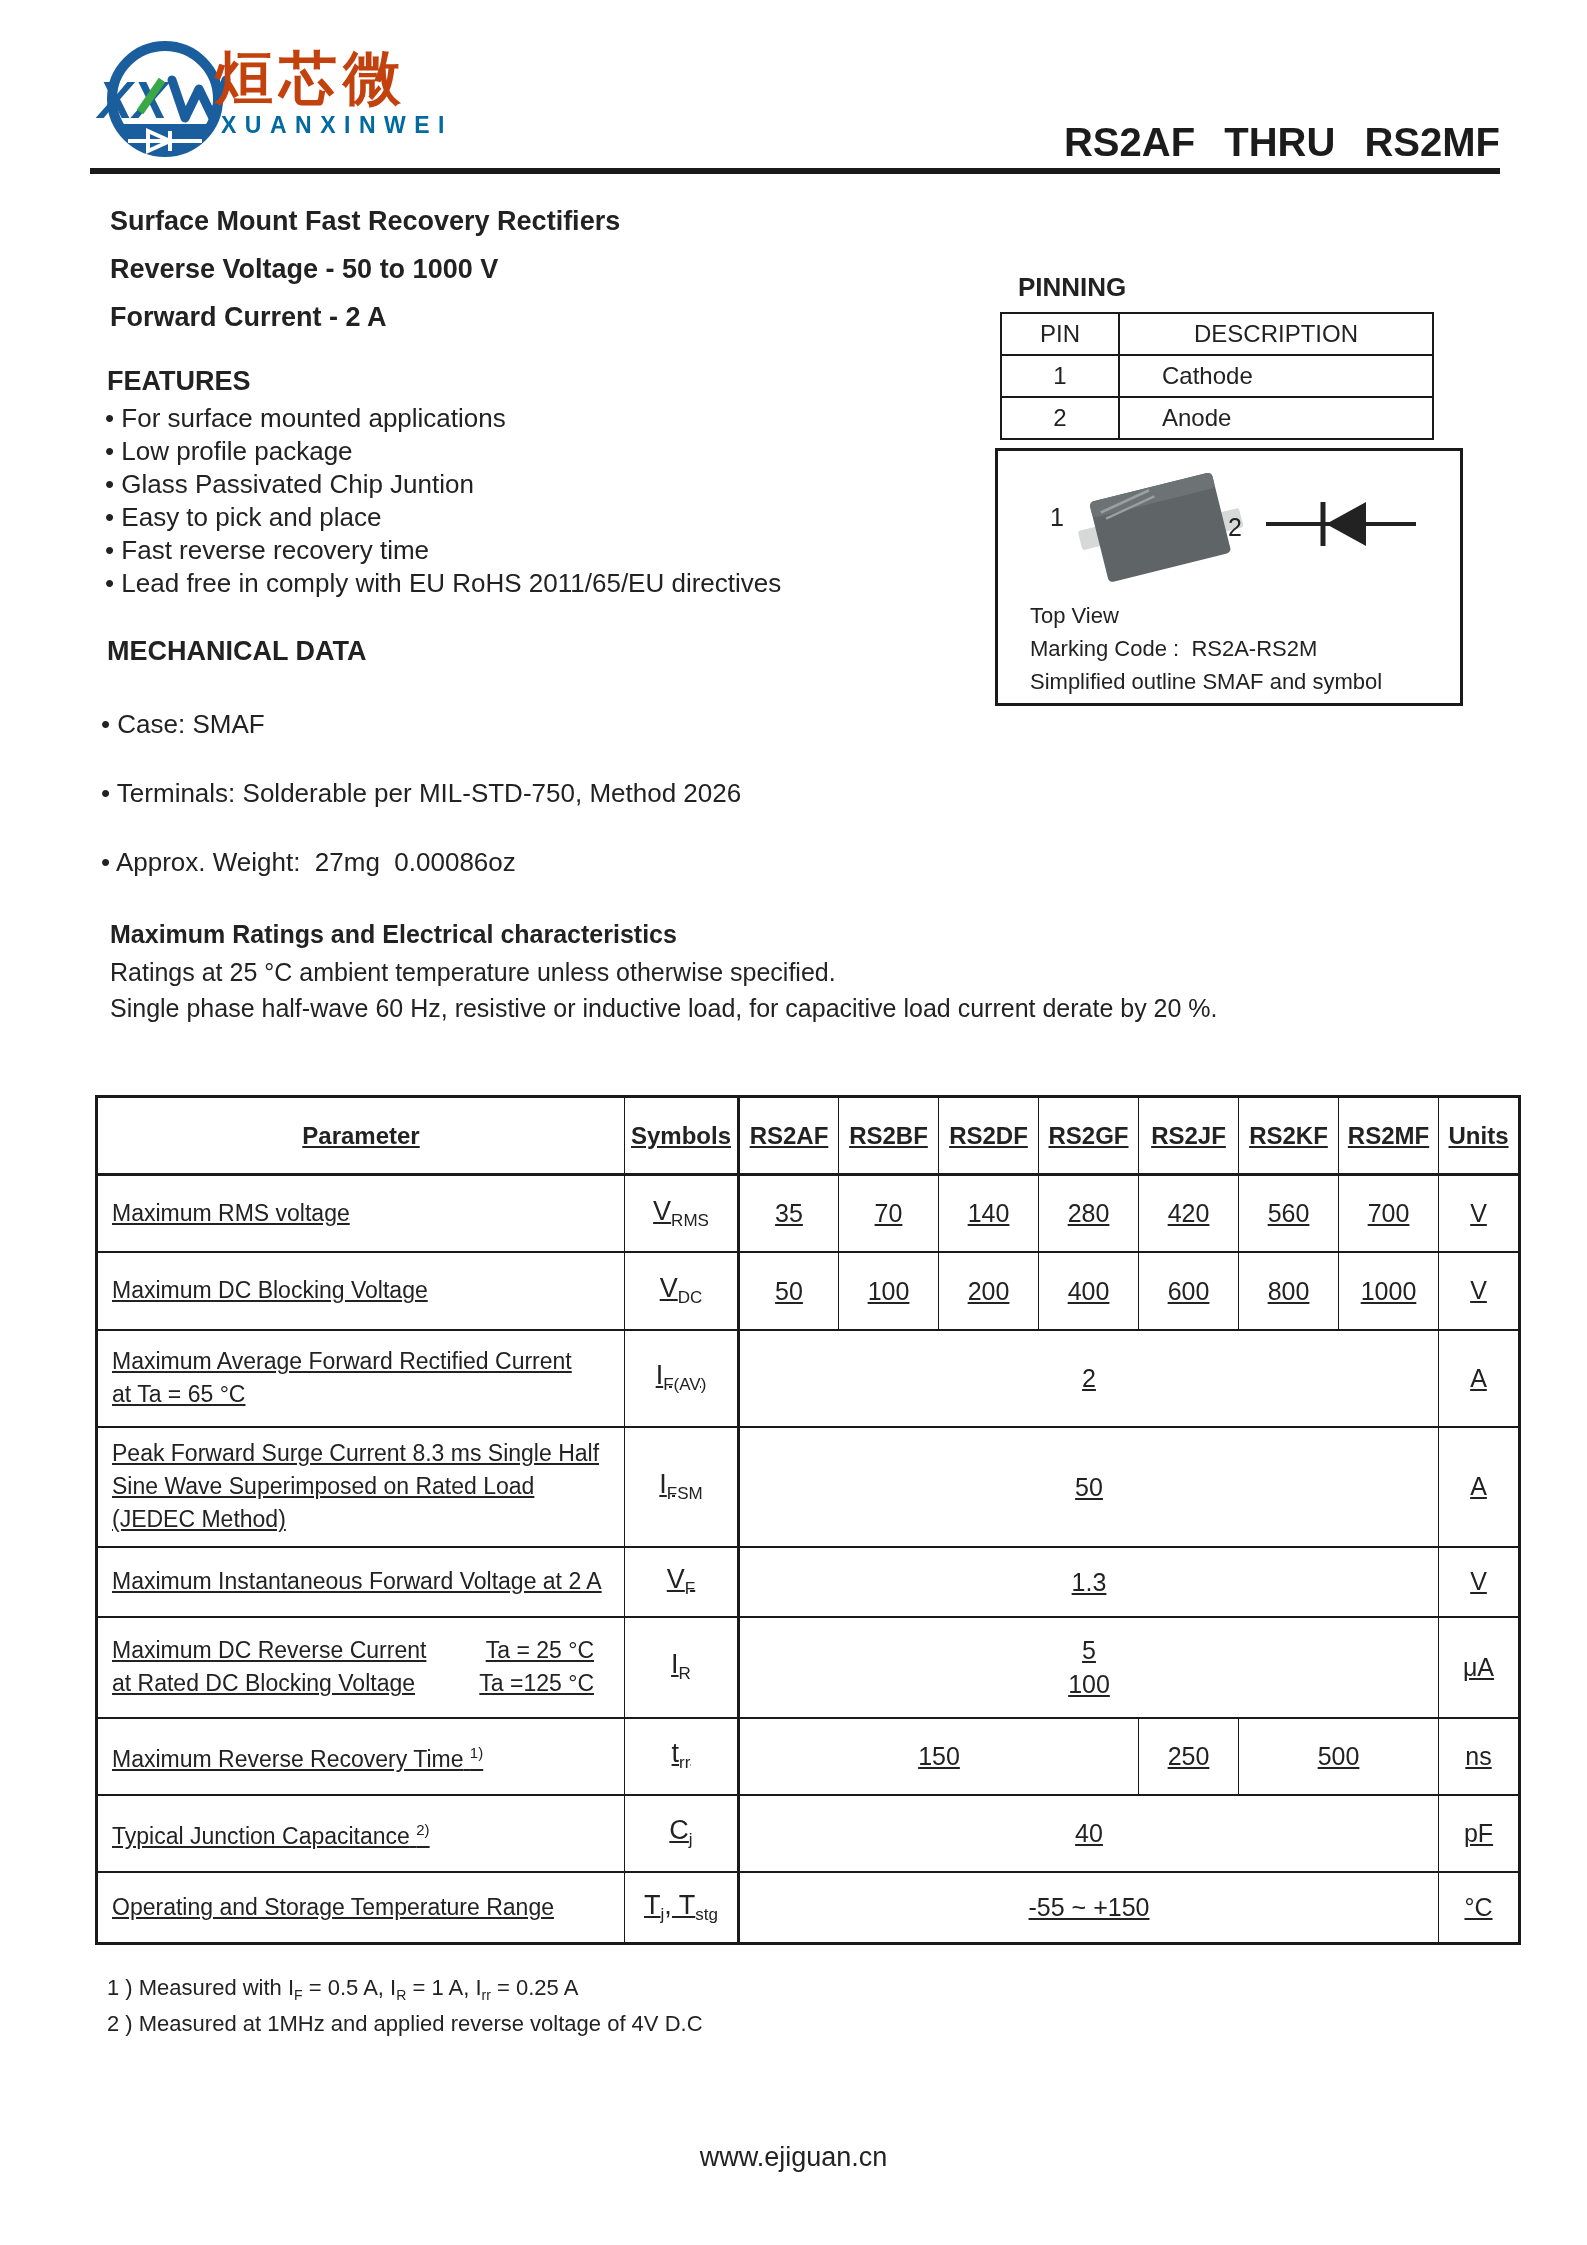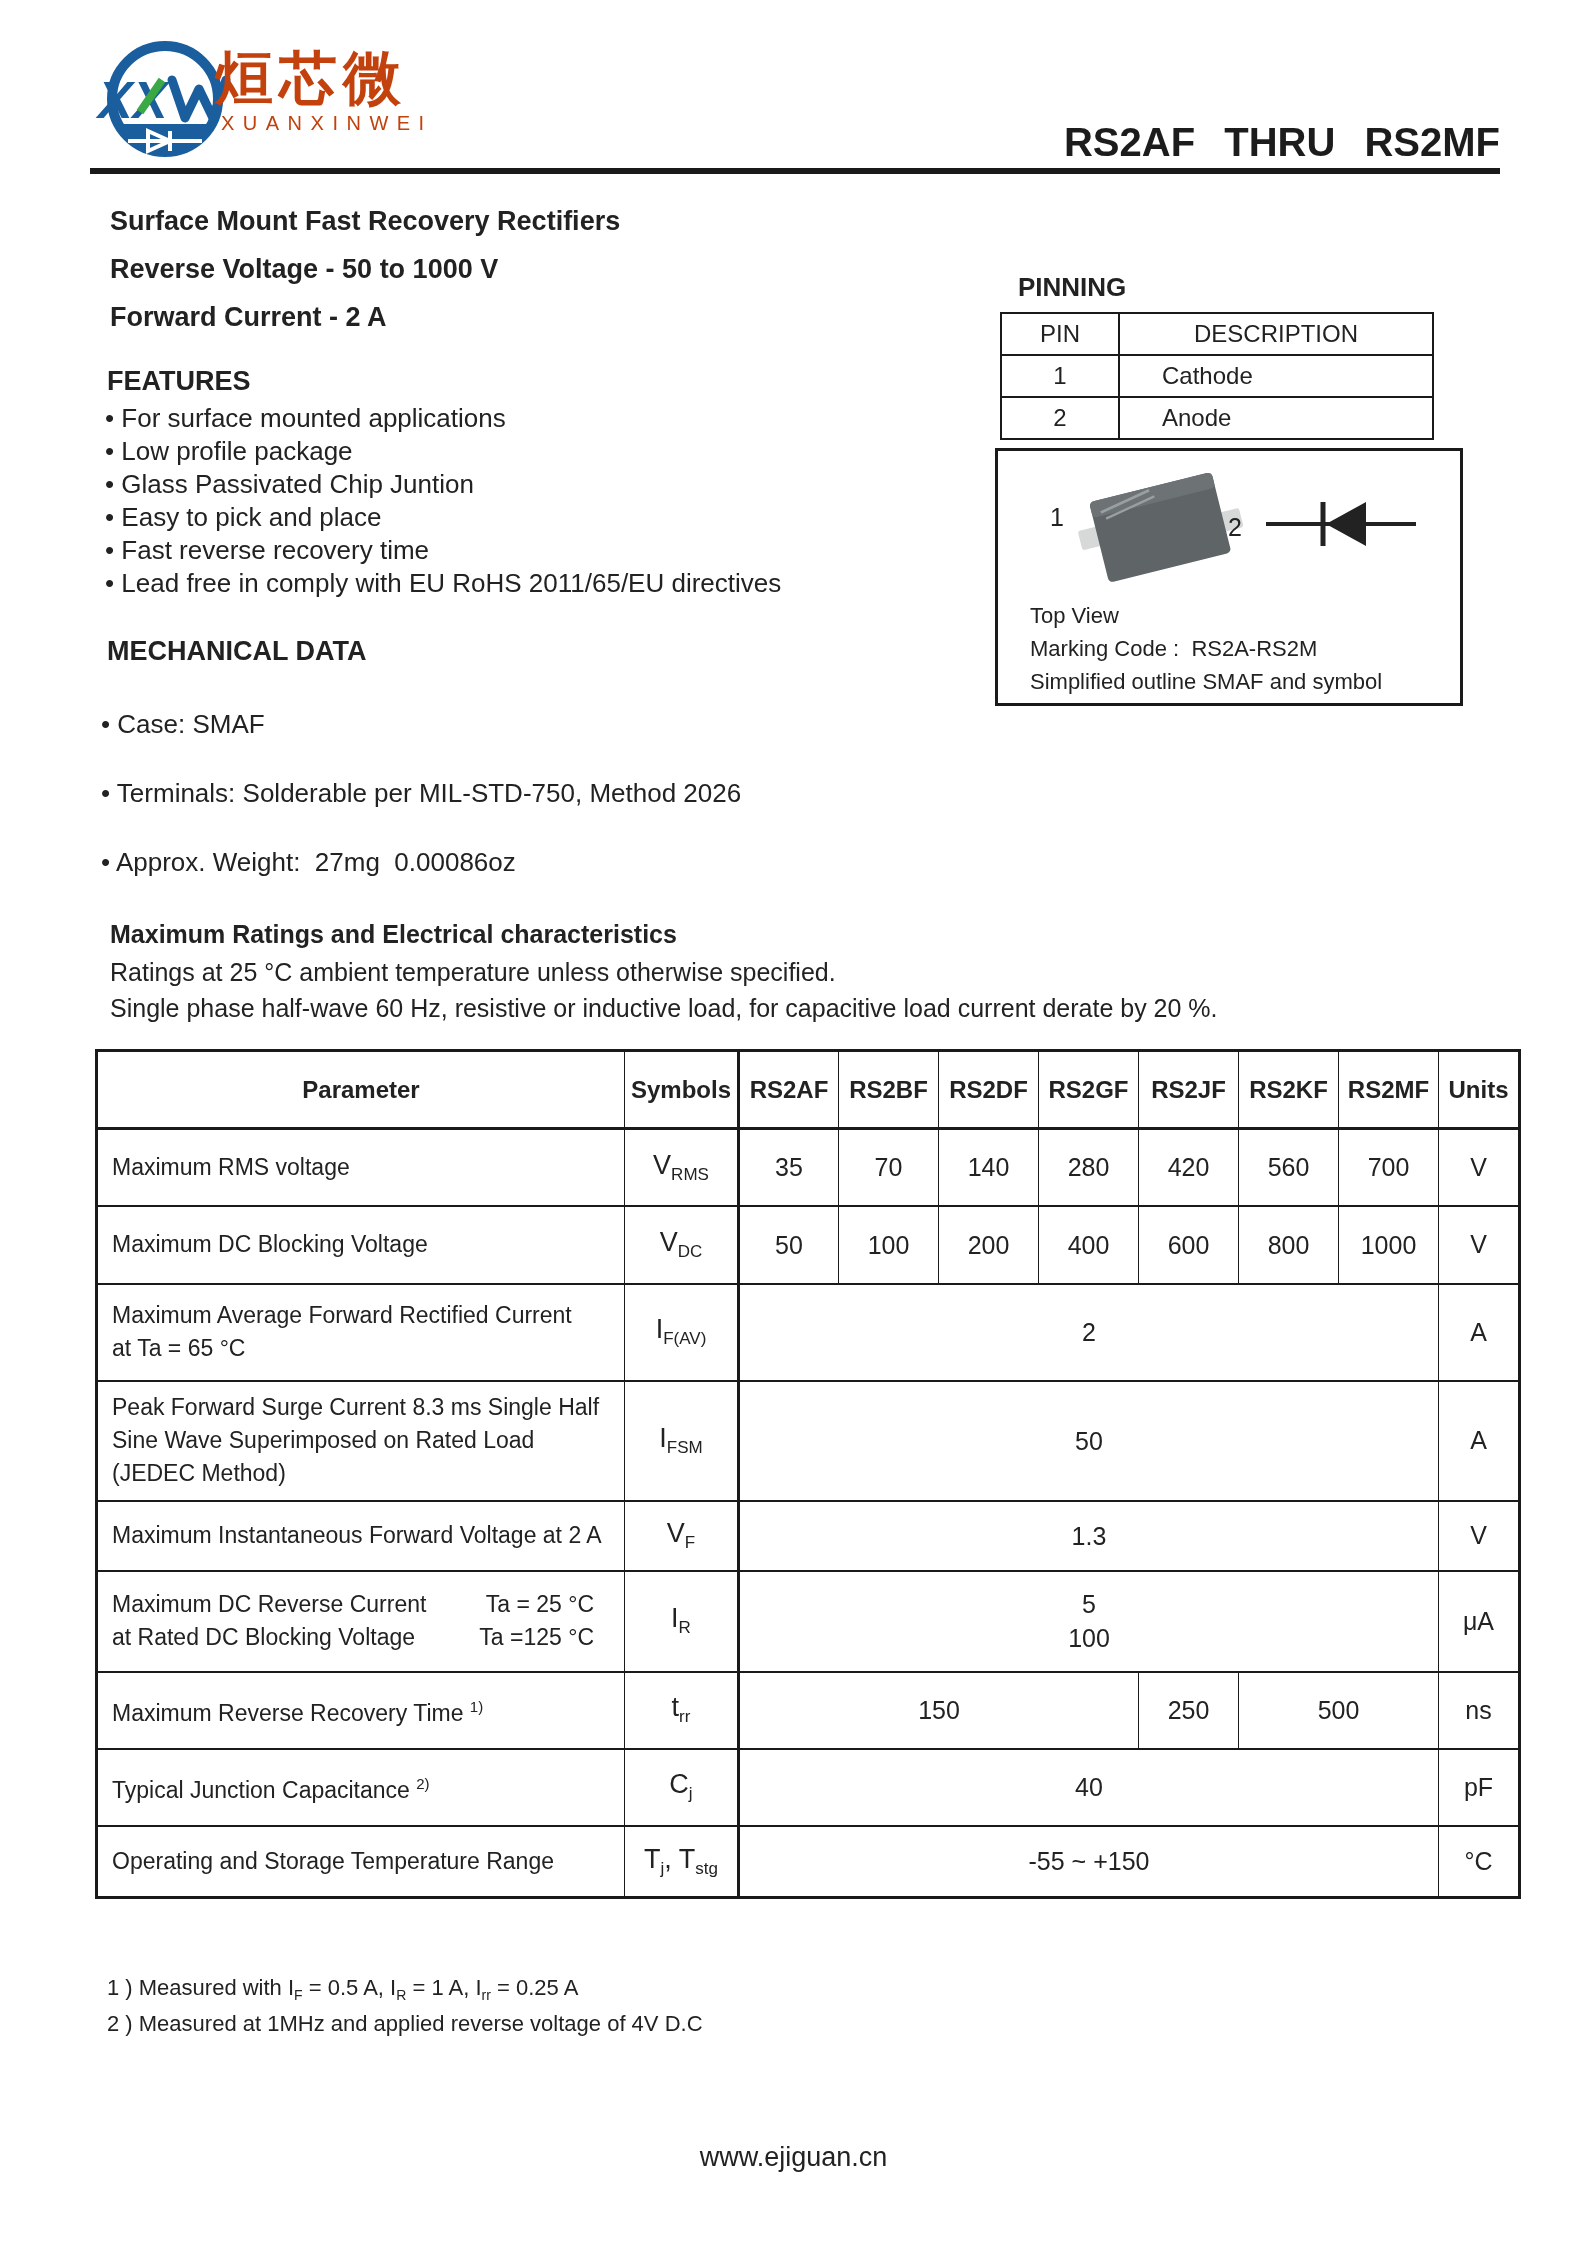--- a/index.html
+++ b/index.html
@@ -3,21 +3,21 @@
 <meta charset="utf-8">
 <style>
   html,body{margin:0;padding:0;background:#ffffff;}
   #page{position:relative;width:1587px;height:2245px;background:#ffffff;
         font-family:"Liberation Sans","DejaVu Sans",sans-serif;color:#222;overflow:hidden;}
   .abs{position:absolute;}
   .pre{white-space:pre-wrap;}
 
   
   .cn-name{font-size:58px;font-weight:bold;color:#c2410c;letter-spacing:6px;}
-  .en-name{font-size:20px;font-weight:400;color:#c2410c;letter-spacing:8.5px;}
+  .en-name{font-size:23px;font-weight:700;color:#0369a1;letter-spacing:8.5px;}
   .doc-title{font-size:40px;font-weight:bold;color:#1c1c1c;word-spacing:18px;text-align:right;}
   .rule{background:#1a1a1a;height:6px;width:1410px;}
 
   
   .intro-line{font-size:27px;font-weight:bold;line-height:48px;}
   .sec-head{font-size:27px;font-weight:bold;}
   .blist div{font-size:26px;line-height:33px;}
 
   
   .pin-table{border-collapse:collapse;table-layout:fixed;}
@@ -140,21 +140,21 @@
     </svg>
     <div class="abs cap" style="left:32px;top:148px;">Top View</div>
     <div class="abs cap pre" style="left:32px;top:181px;">Marking Code :  RS2A-RS2M</div>
     <div class="abs cap" style="left:32px;top:214px;">Simplified outline SMAF and symbol</div>
   </div>
 
   <div class="abs" style="left:110px;top:920px;font-size:25px;font-weight:bold;">Maximum Ratings and Electrical characteristics</div>
   <div class="abs" style="left:110px;top:958px;font-size:25px;">Ratings at 25 °C ambient temperature unless otherwise specified.</div>
   <div class="abs" style="left:110px;top:994px;font-size:25px;">Single phase half-wave 60 Hz, resistive or inductive load, for capacitive load current derate by 20 %.</div>
 
-  <table class="abs rt" style="left:95px;top:1049px;">
+  <table class="abs rt" style="left:95px;top:1095px;text-decoration:underline;">
     <colgroup>
       <col style="width:528px">
         <col style="width:114px">
       <col style="width:100px">
         <col style="width:100px">
         <col style="width:100px">
         <col style="width:100px">
       <col style="width:100px">
         <col style="width:100px">
         <col style="width:100px">

